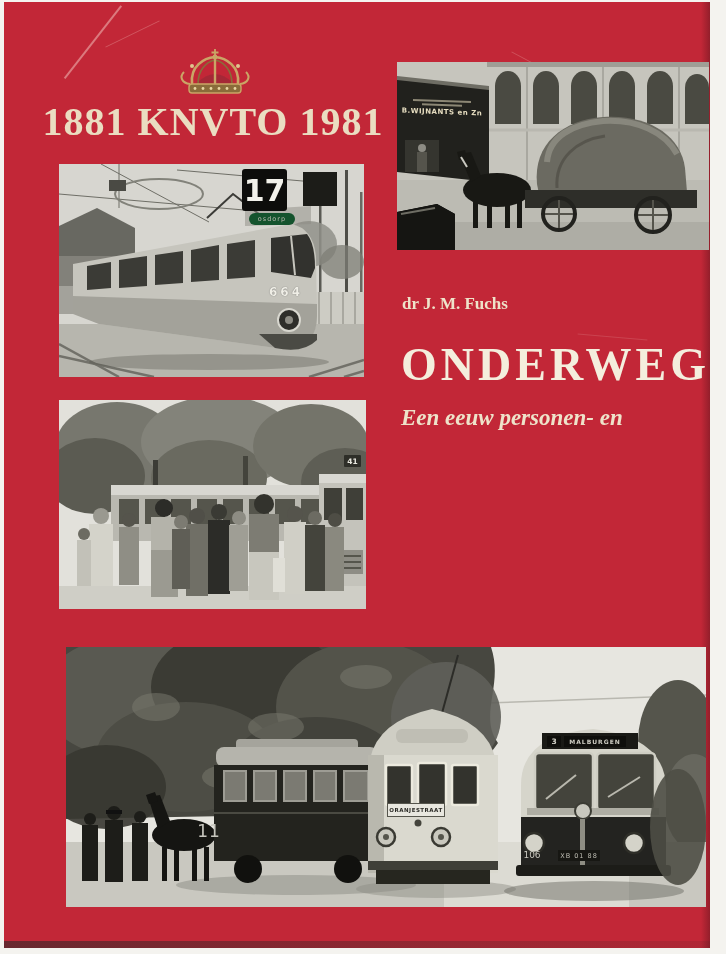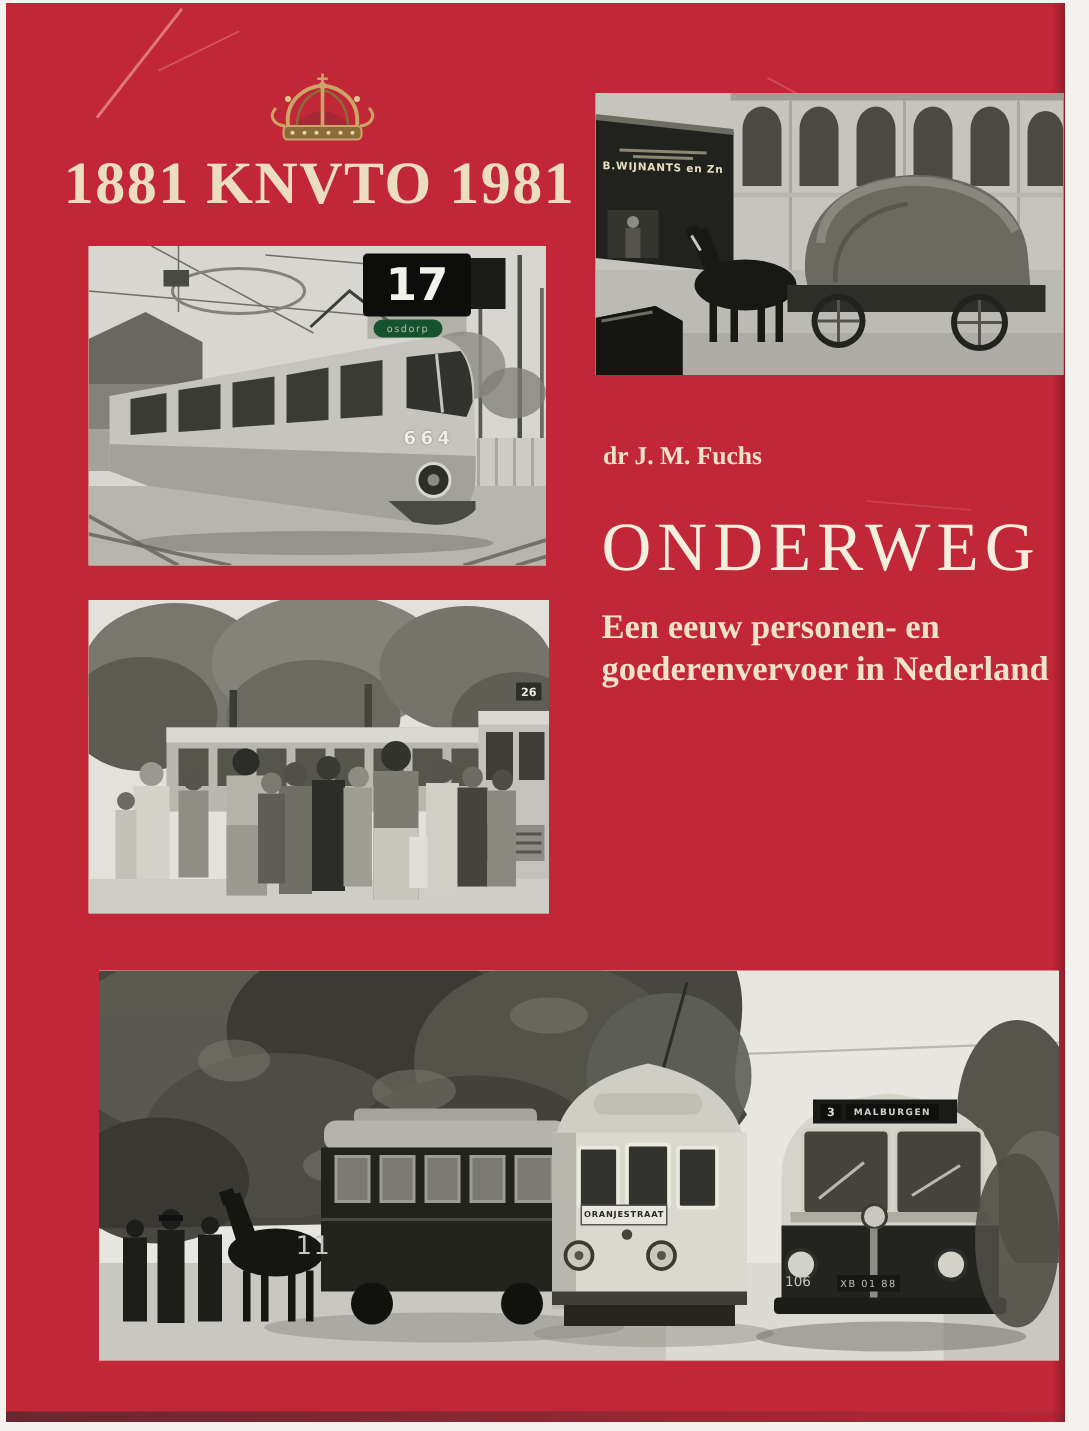--- a/index.html
+++ b/index.html
@@ -30,42 +30,42 @@
   .anniversary{
     position:absolute;left:40px;top:96px;width:346px;text-align:center;
     font-size:40px;font-weight:bold;color:#eaddc1;letter-spacing:1px;
   }
   .author{
     position:absolute;left:398px;top:292px;
     font-size:17px;font-weight:bold;color:#eee3ca;
   }
   .title{
     position:absolute;left:397px;top:336px;
-    font-size:46px;font-weight:normal;color:#f4eedd;letter-spacing:4px;
+    font-size:46px;font-weight:bold;color:#f4eedd;letter-spacing:4px;
   }
   .subtitle{
     position:absolute;left:397px;top:402px;width:312px;
-    font-size:23px;font-weight:bold;color:#eee3ca;line-height:28px;
+    font-size:23px;font-weight:bold;color:#eee3ca;line-height:28px;font-style:italic;
   }
   .subtitle span{display:block;}
 
   
   .photo{position:absolute;overflow:hidden;background:#d8d7d1;}
   .photo svg{position:absolute;left:0;top:0;display:block;}
   .ph-wagon{left:393px;top:60px;width:312px;height:188px;}
   .ph-tram{left:55px;top:162px;width:305px;height:213px;}
   .ph-crowd{left:55px;top:398px;width:307px;height:209px;}
   .ph-bottom{left:62px;top:645px;width:640px;height:260px;}
 
   .ov{
     position:absolute;display:flex;align-items:center;justify-content:center;
     font-family:"DejaVu Sans", sans-serif;white-space:nowrap;
   }
   
-  .tram-headsign{left:183px;top:5px;width:72px;height:42px;background:#0d0d0b;border-radius:3px;
+  .tram-headsign{left:183px;top:5px;width:45px;height:42px;background:#0d0d0b;border-radius:3px;
     color:#f2f1ea;font-size:30px;font-weight:bold;}
   .tram-destsign{left:190px;top:49px;width:46px;height:12px;background:#14532d;border-radius:6px;
     color:#b9b8ae;font-size:6.5px;letter-spacing:1px;}
   .tram-fleetno{left:204px;top:121px;width:46px;height:14px;
     color:#efeee6;font-size:12px;font-weight:bold;letter-spacing:3px;text-shadow:0 0 1px #555;}
   
   .crowd-route{left:285px;top:55px;width:17px;height:12px;background:#2e2e28;border-radius:1px;
     color:#e8e7df;font-size:7.5px;font-weight:bold;}
   
   .shop-sign{left:2px;top:28px;width:86px;height:36px;flex-direction:column;gap:2px;transform:skewY(2deg);}
@@ -253,21 +253,20 @@
       <span class="ov tram-destsign">
         <span>osdorp</span>
       </span>
       <span class="ov tram-fleetno">664</span>
     </figure>
 
     <div class="author">dr J. M. Fuchs</div>
     <div class="title">ONDERWEG</div>
     <div class="subtitle">
       <span>Een eeuw personen- en</span>
-      <span>goederenvervoer in Nederland</span>
     </div>
 
     <figure class="photo ph-crowd" style="margin:0;">
       <svg width="307" height="209" viewBox="0 0 307 209">
         <rect width="307" height="209" fill="#e2e1db"></rect>
 
         <ellipse cx="58" cy="48" rx="62" ry="46" fill="#77776e"></ellipse>
         <ellipse cx="36" cy="76" rx="50" ry="38" fill="#5b5b52"></ellipse>
         <ellipse cx="160" cy="42" rx="78" ry="46" fill="#83837a"></ellipse>
         <ellipse cx="150" cy="78" rx="58" ry="38" fill="#6a6a60"></ellipse>
@@ -325,21 +324,21 @@
             <rect x="266" y="127" width="19" height="64" fill="#8a897f"></rect>
           <circle cx="122" cy="122" r="7" fill="#7c7b72"></circle>
             <rect x="113" y="129" width="18" height="60" fill="#5f5e56"></rect>
           <circle cx="180" cy="118" r="7" fill="#8d8c83"></circle>
             <rect x="170" y="125" width="19" height="66" fill="#9f9e95"></rect>
           <rect x="18" y="140" width="14" height="46" fill="#c2c1b8"></rect>
           <circle cx="25" cy="134" r="6" fill="#6c6b62"></circle>
           <rect x="214" y="158" width="12" height="34" fill="#e0dfd7"></rect>
         </g>
       </svg>
-      <span class="ov crowd-route">26</span>
+      <span class="ov crowd-route">41</span>
     </figure>
 
     <figure class="photo ph-bottom" style="margin:0;">
       <svg width="640" height="260" viewBox="0 0 640 260">
         <rect width="640" height="260" fill="#e7e6e0"></rect>
         <line x1="420" y1="56" x2="640" y2="48" stroke="#b9b8b0" stroke-width="1.5"></line>
 
         <path d="M0,0 H425 C438,38 412,68 432,96 C402,140 358,152 328,166 L0,172 Z" fill="#474740"></path>
         <g opacity=".9">
           <ellipse cx="60" cy="50" rx="85" ry="60" fill="#5c5c53"></ellipse>

